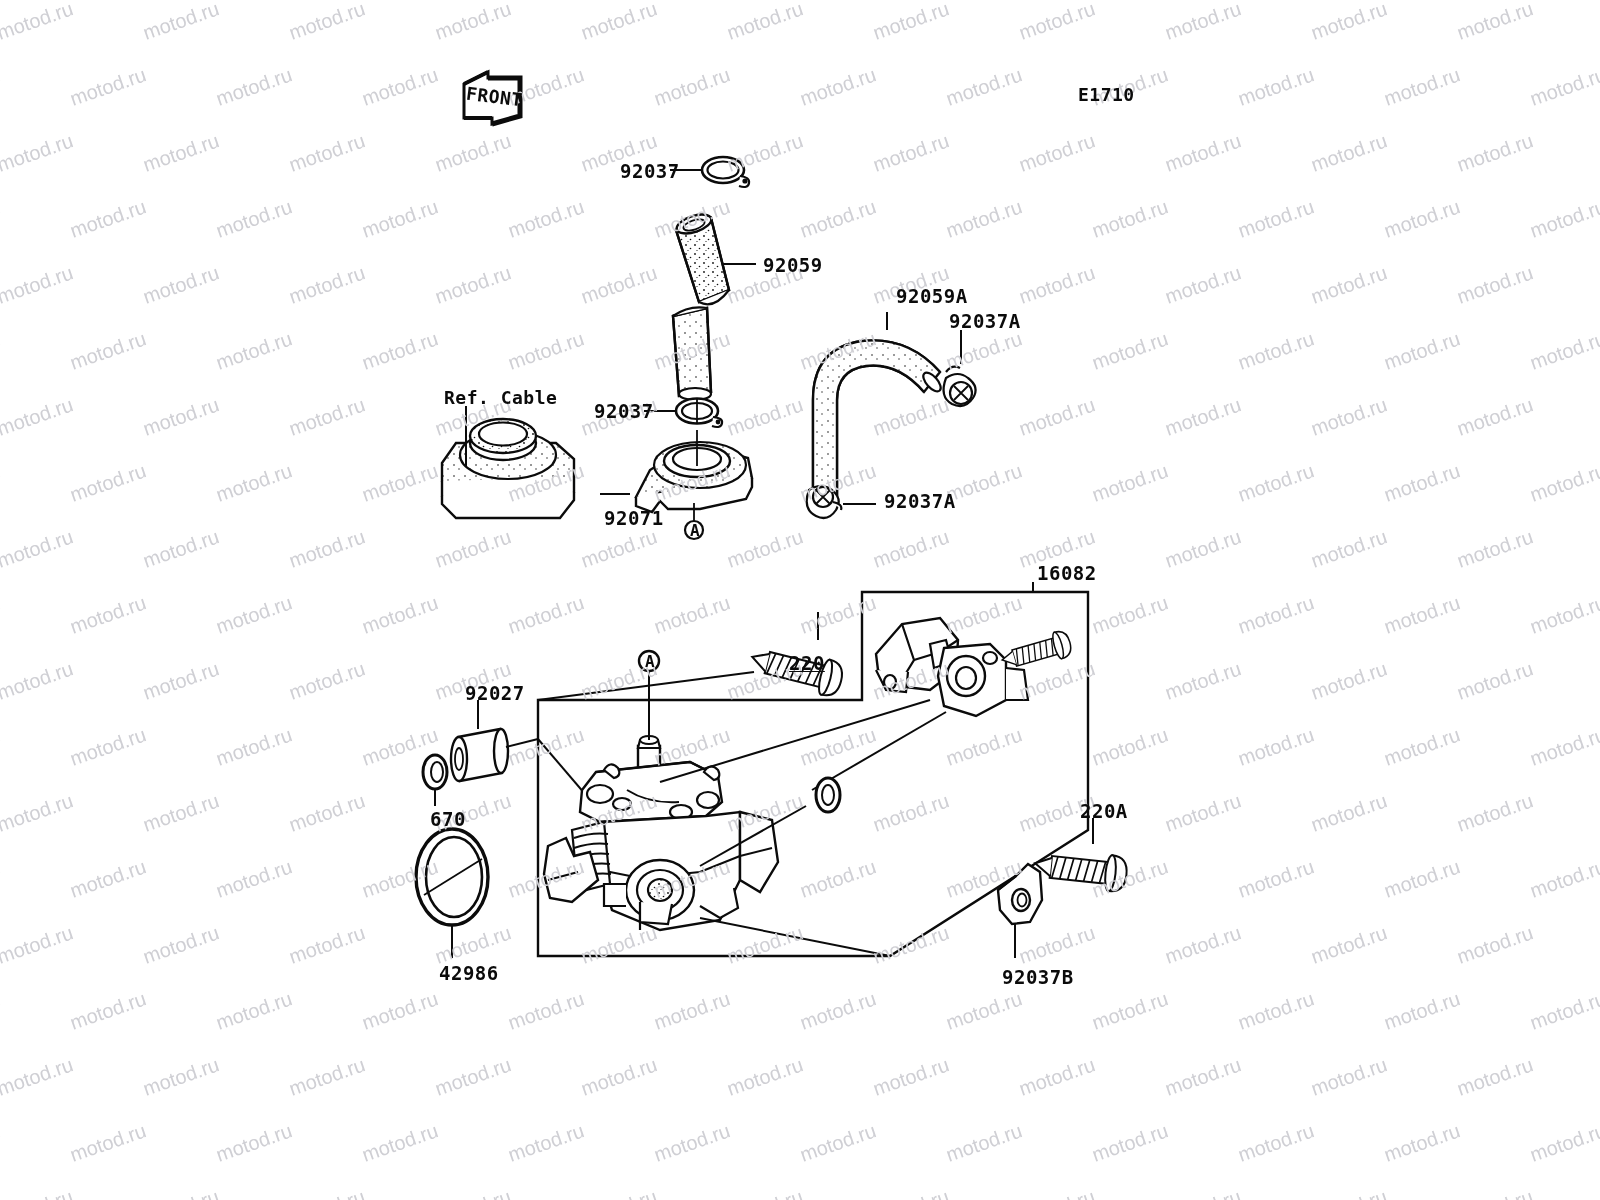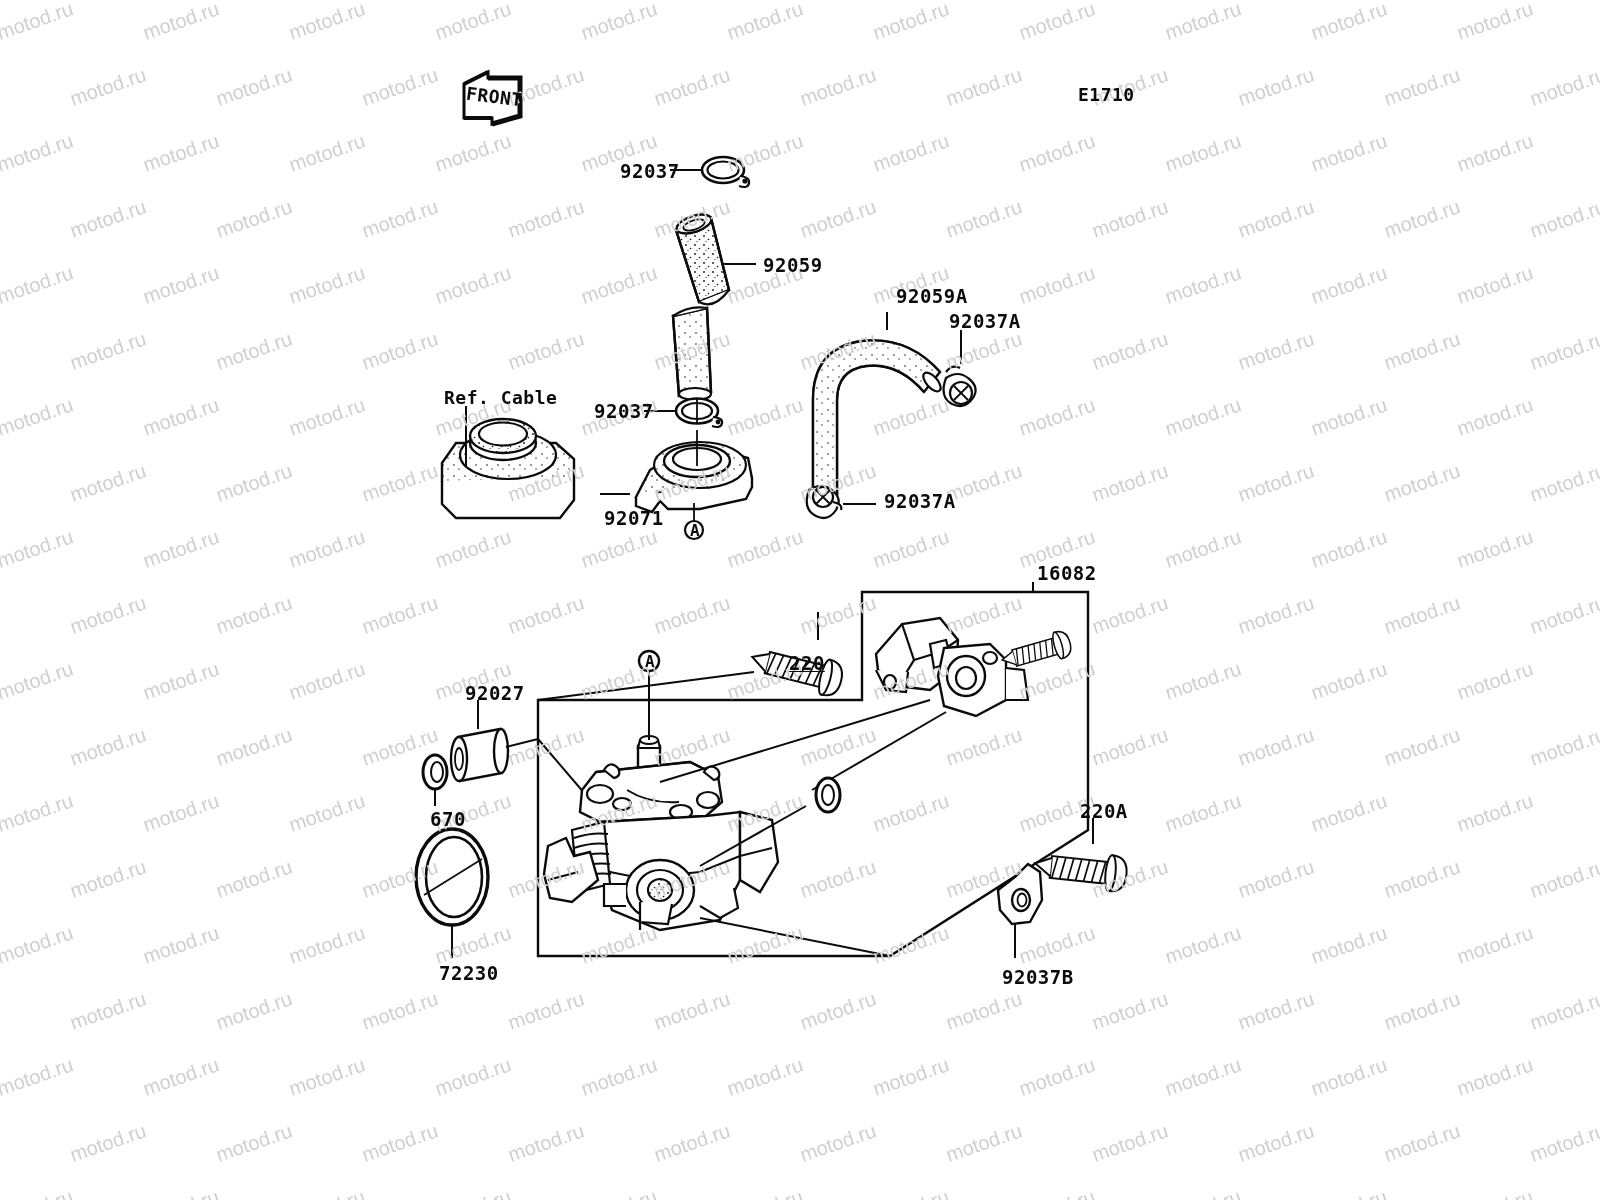--- a/index.html
+++ b/index.html
@@ -668,20 +668,20 @@
     <div class="lbl sz18" style="left:432px;top:387px;margin-left:12px;">Ref. Cable</div>
     <div class="lbl sz20" style="left:861px;top:285px;margin-left:35px;">92059A</div>
     <div class="lbl sz20" style="left:949px;top:310px;">92037A</div>
     <div class="lbl sz20" style="left:884px;top:490px;">92037A</div>
 
     <div class="lbl sz16" style="left:690px;top:521px;">A</div>
     <div class="lbl sz16" style="left:645px;top:652px;">A</div>
 
     <div class="lbl sz20" style="left:465px;top:682px;">92027</div>
     <div class="lbl sz20" style="left:430px;top:808px;">670</div>
-    <div class="lbl sz20" style="left:439px;top:962px;">72230</div>
+    <div class="lbl sz20" style="left:439px;top:962px;">42986</div>
     <div class="lbl sz20" style="left:789px;top:652px;text-decoration:underline;">220</div>
     <div class="lbl sz20" style="left:1080px;top:800px;">220A</div>
     <div class="lbl sz20" style="left:1002px;top:966px;">92037B</div>
     <div class="lbl sz20" style="left:1037px;top:562px;">16082</div>
   </div>
 
 </div>
 
 </body></html>

